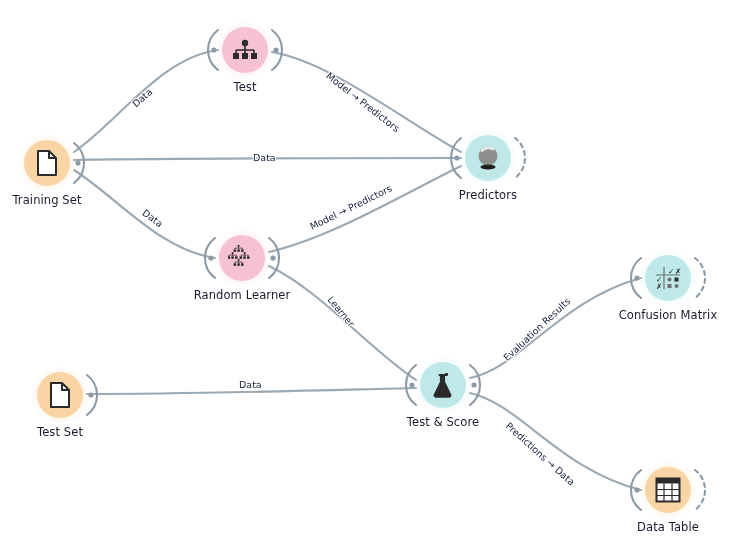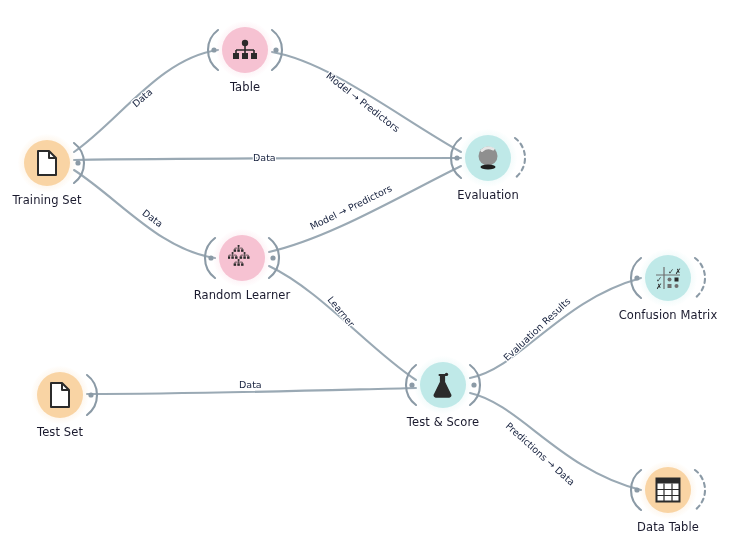--- a/index.html
+++ b/index.html
@@ -122,21 +122,21 @@
           <span>
             <svg class="ico" width="26" height="22" viewBox="0 0 26 22">
               <circle cx="13" cy="4" r="3.2" fill="#2b2b2b"></circle>
               <path d="M13 7 V11 M4 11 H22 M4 11 V14 M13 11 V14 M22 11 V14" stroke="#2b2b2b" stroke-width="1.6" fill="none"></path>
               <rect x="1" y="14" width="6" height="6" fill="#2b2b2b"></rect>
               <rect x="10" y="14" width="6" height="6" fill="#2b2b2b"></rect>
               <rect x="19" y="14" width="6" height="6" fill="#2b2b2b"></rect>
             </svg>
           </span>
         </div>
-        <div class="label">Table</div>
+        <div class="label">Test</div>
       </div>
       <div class="node" style="left: 242px; top: 258px;">
         <div class="glow" style="background: radial-gradient(circle, rgb(250, 215, 226) 45%, rgba(255, 255, 255, 0) 72%);"></div>
         <div class="bubble" style="background: rgb(246, 194, 210);">
           <span>
             <svg class="ico" width="28" height="26" viewBox="0 0 28 26">
               <g transform="translate(5,0) scale(0.62)">
                 <circle cx="9" cy="1.5" r="1.7" fill="#2b2b2b"></circle>
                 <path d="M9 3 V5 M3 5 H15 M3 5 V7 M9 5 V7 M15 5 V7" stroke="#2b2b2b" stroke-width="1.1" fill="none"></path>
                 <rect x="1" y="7" width="4" height="4" fill="#2b2b2b"></rect>
@@ -173,21 +173,21 @@
         <div class="glow" style="background: radial-gradient(circle, rgb(214, 242, 241) 45%, rgba(255, 255, 255, 0) 72%);"></div>
         <div class="bubble" style="background: rgb(191, 233, 232);">
           <span>
             <svg class="ico" width="24" height="26" viewBox="0 0 24 26">
               <circle cx="12" cy="11" r="9.5" fill="#8f8f8f"></circle>
               <path d="M6 5.5 A9.5 9.5 0 0 1 17 4" stroke="#e6e6e6" stroke-width="3" fill="none" stroke-linecap="round"></path>
               <ellipse cx="12" cy="22" rx="7.5" ry="2.6" fill="#1f1f1f"></ellipse>
             </svg>
           </span>
         </div>
-        <div class="label">Evaluation</div>
+        <div class="label">Predictors</div>
       </div>
       <div class="node" style="left: 60px; top: 395px;">
         <div class="glow" style="background: radial-gradient(circle, rgb(251, 227, 196) 45%, rgba(255, 255, 255, 0) 72%);"></div>
         <div class="bubble" style="background: rgb(249, 212, 164);">
           <span>
             <svg class="ico" width="22" height="26" viewBox="0 0 22 26">
               <path d="M2 1 H13 L20 8 V25 H2 Z" fill="#fff" stroke="#2b2b2b" stroke-width="2" stroke-linejoin="round"></path>
               <path d="M13 1 V8 H20" fill="none" stroke="#2b2b2b" stroke-width="2" stroke-linejoin="round"></path>
             </svg>
           </span>

